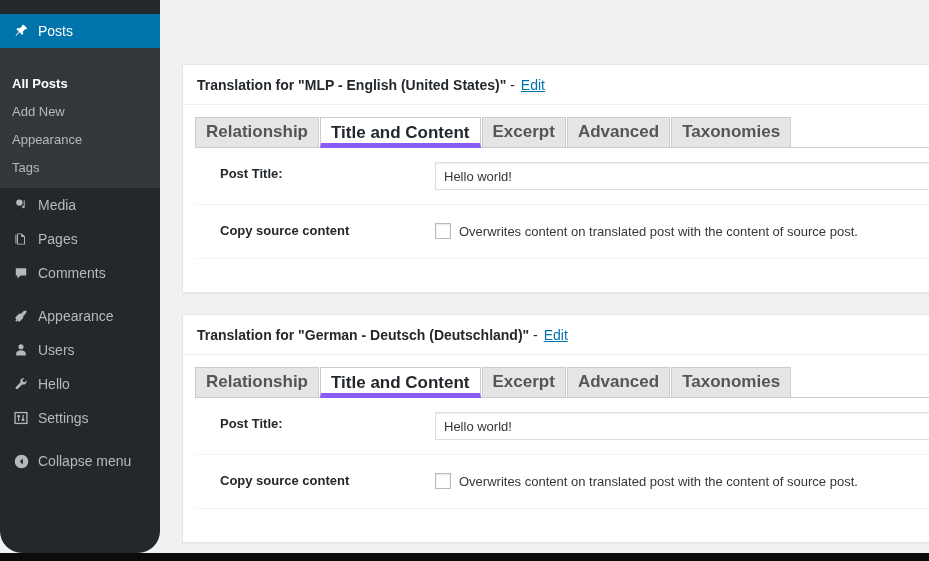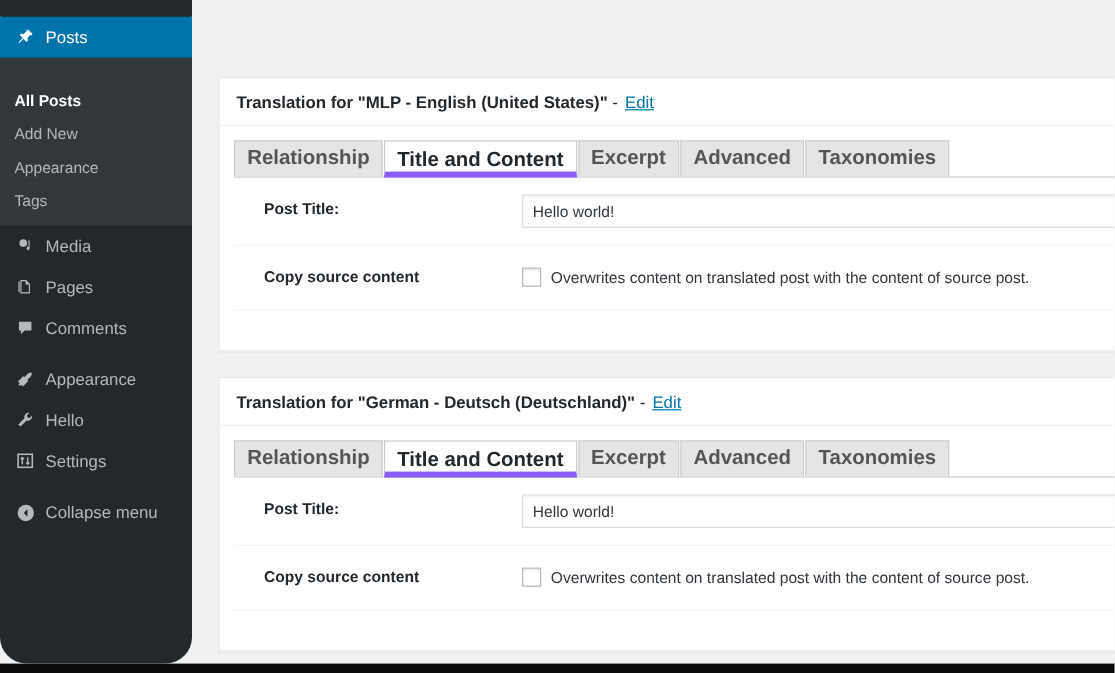--- a/index.html
+++ b/index.html
@@ -235,20 +235,29 @@
         <span class="mlabel">Comments</span>
       </div>
       <div class="menu-gap"></div>
       <div class="menu-top">
         <span class="mi">
           <svg width="16" height="16" viewBox="0 0 20 20" fill="currentColor">
             <path d="M16.5 3.5c-1 -1 -3 0 -5 2l-2.1 2.1 -1.6 -.6 -5.3 5.3 1.8 1.8 -1.4 1.4 1.6 1.6 1.4 -1.4 1.8 1.8 5.3 -5.3 -.6 -1.6 2.1 -2.1c2 -2 3 -4 2 -5z"></path>
           </svg>
         </span>
         <span class="mlabel">Appearance</span>
+      </div>
+      <div class="menu-top">
+        <span class="mi">
+          <svg width="16" height="16" viewBox="0 0 20 20" fill="currentColor">
+            <circle cx="10" cy="6" r="3.2"></circle>
+            <path d="M10 10.3c-3.3 0-6 1.9-6 4.2v2.5h12v-2.5c0-2.3-2.7-4.2-6-4.2z"></path>
+          </svg>
+        </span>
+        <span class="mlabel">Users</span>
       </div>
       <div class="menu-top">
         <span class="mi">
           <svg width="16" height="16" viewBox="0 0 20 20" fill="currentColor">
             <path d="M14.3 2.6a4.4 4.4 0 0 0-5.1 5.6L2.8 14.6l2.3 2.3 6.4-6.4a4.4 4.4 0 0 0 5.6-5.1l-2.5 2.5-2.2-.6-.6-2.2 2.5-2.5z"></path>
           </svg>
         </span>
         <span class="mlabel">Hello</span>
       </div>
       <div class="menu-top">

